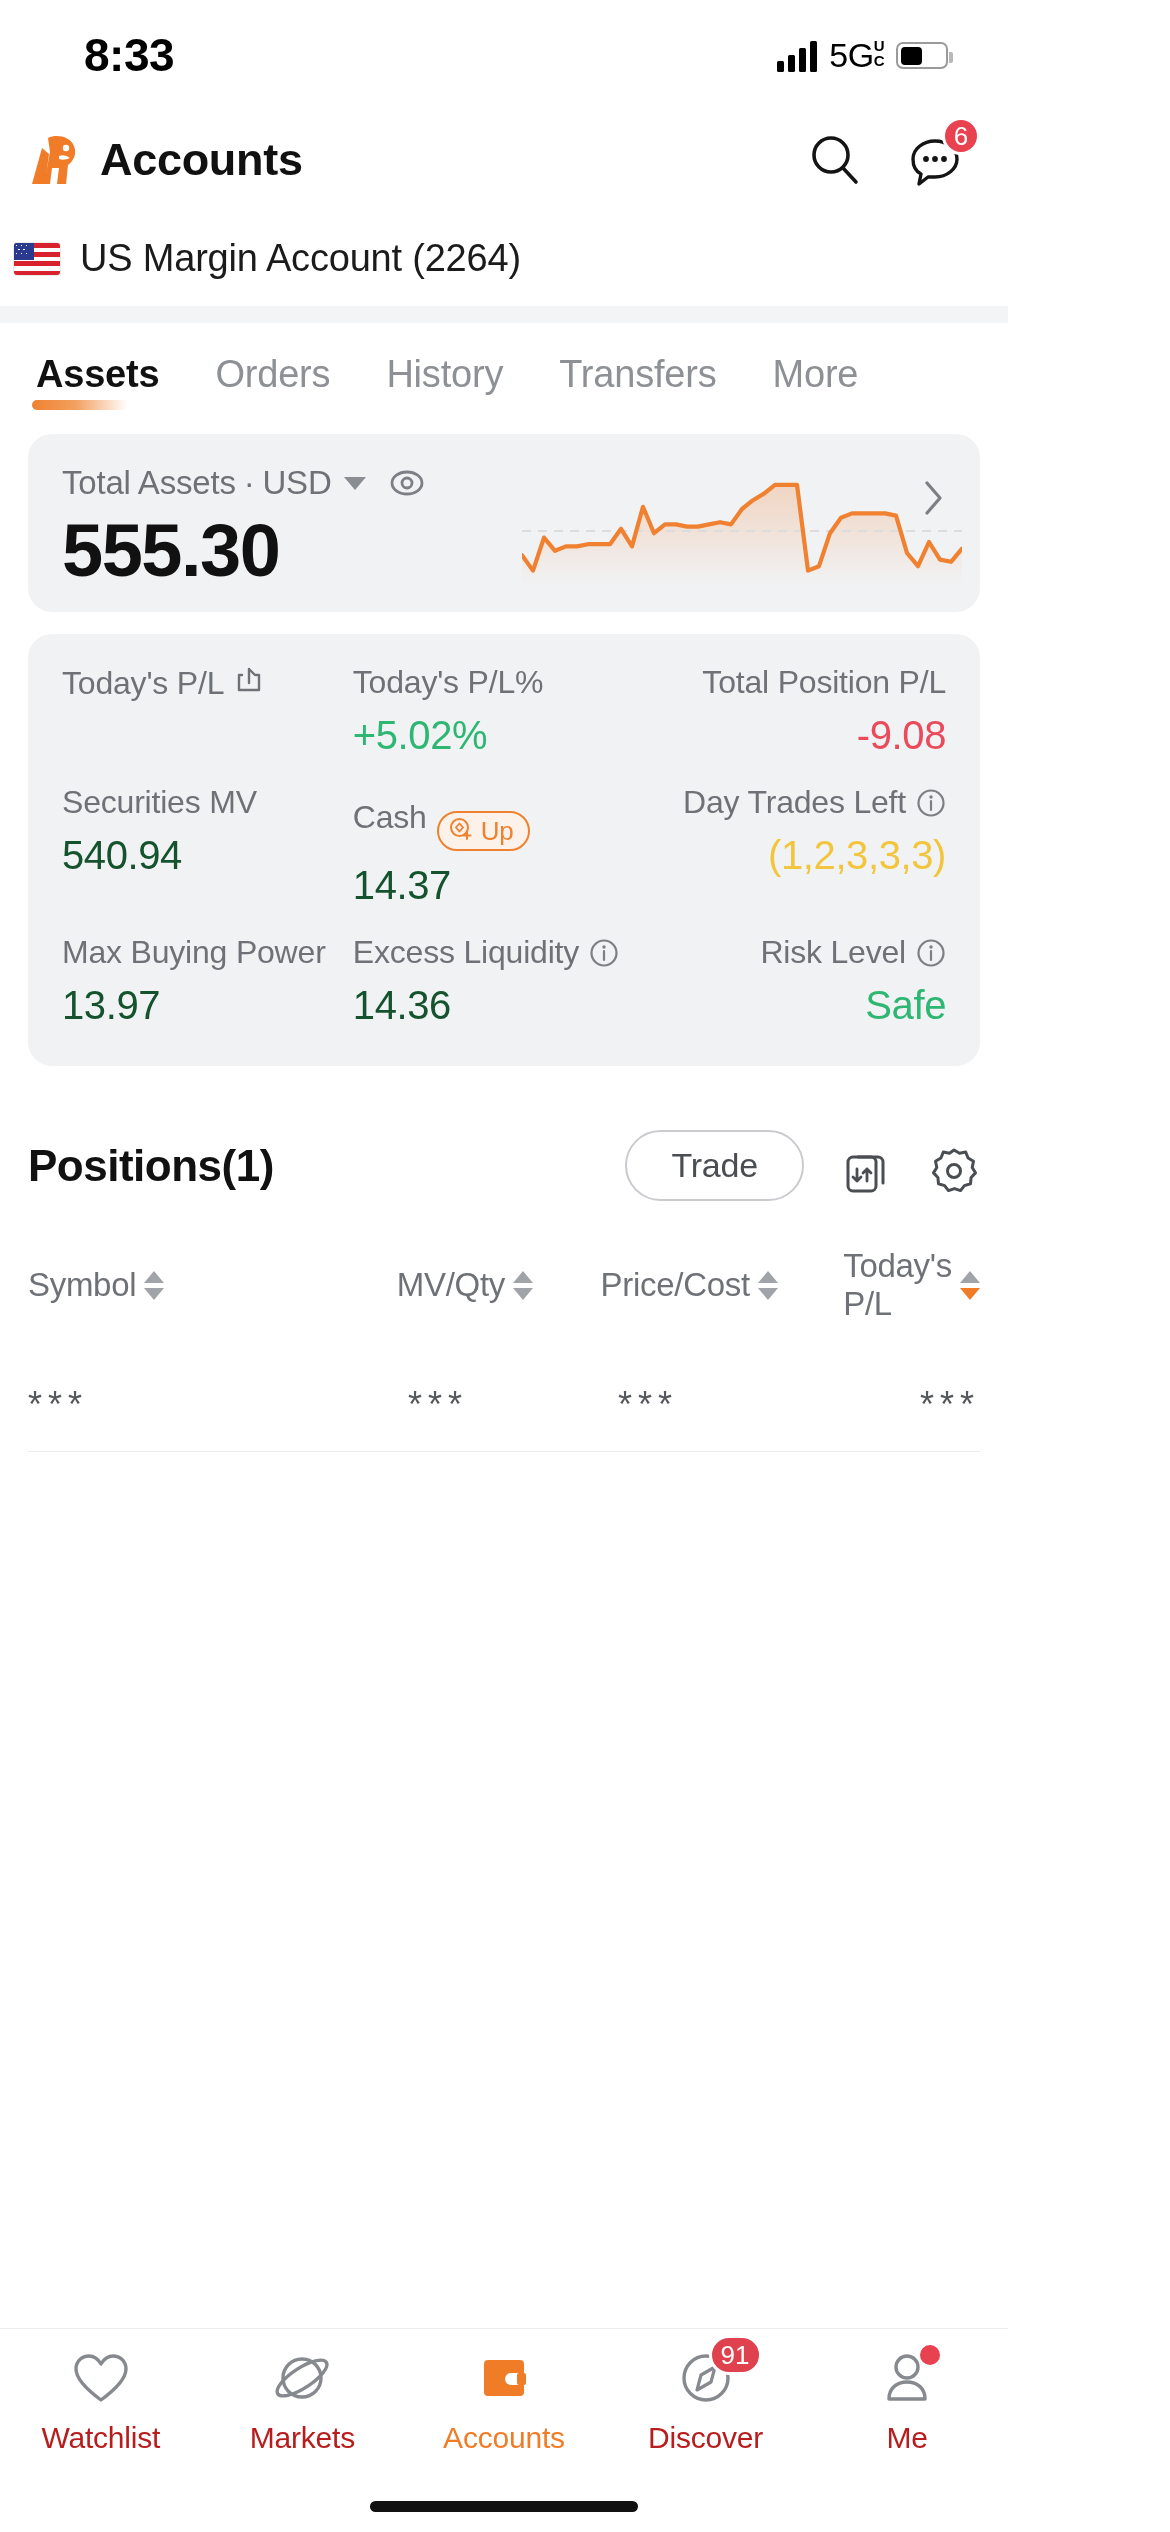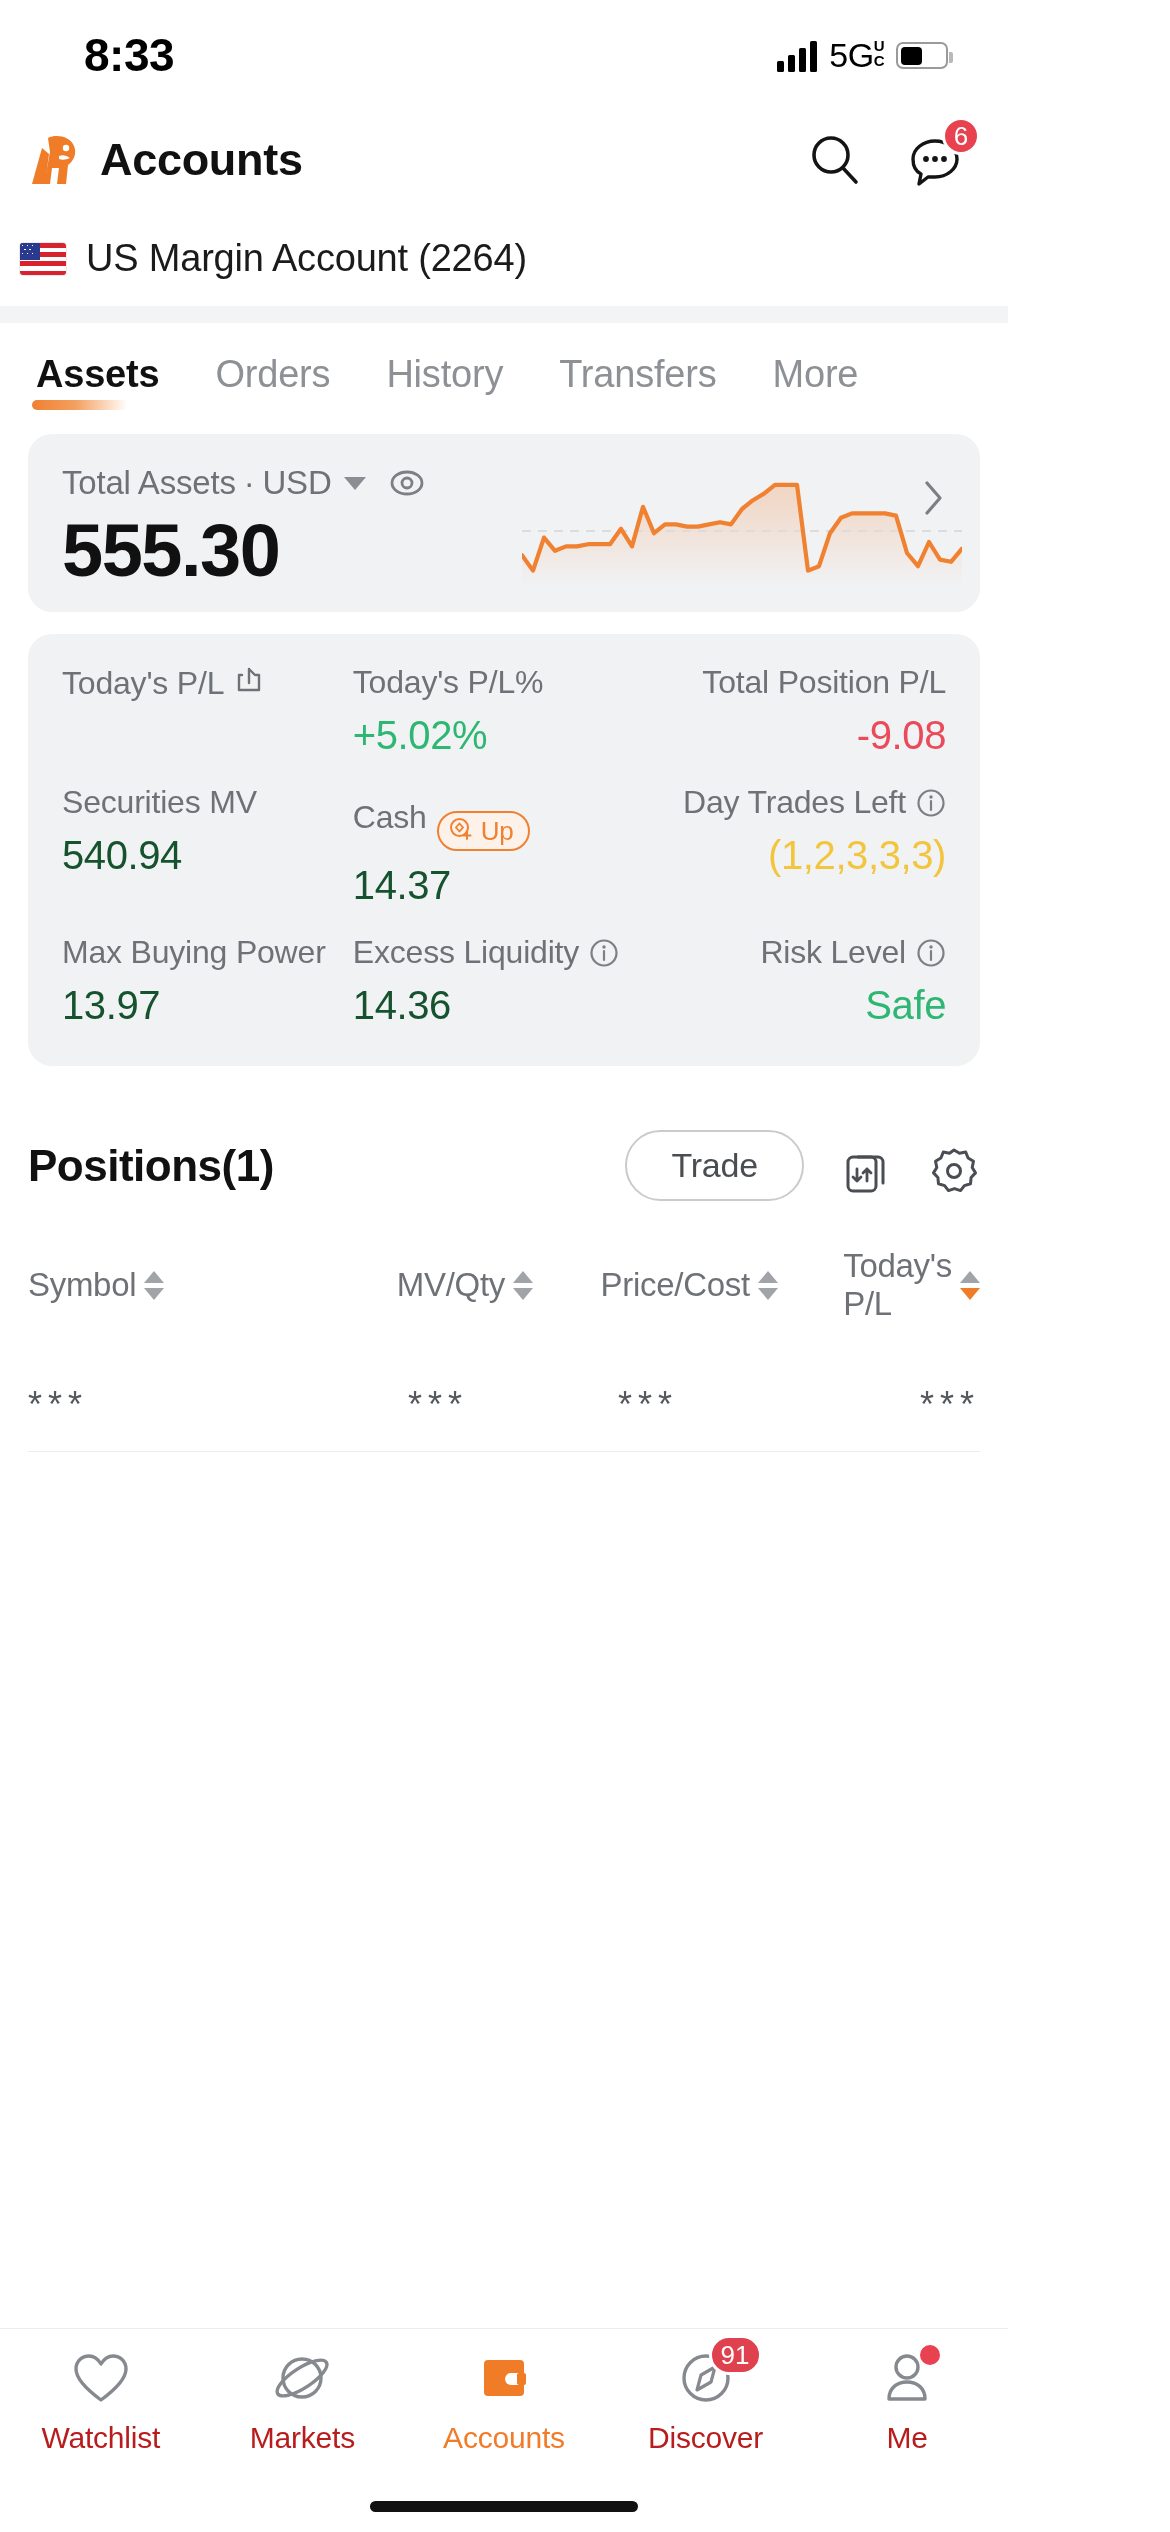--- a/index.html
+++ b/index.html
@@ -36,21 +36,21 @@
   .appbar-actions { margin-left:auto; display:flex; align-items:center; gap:42px; }
   .icon-btn { position:relative; width:58px; height:58px; display:flex; align-items:center; justify-content:center; }
   .badge {
     position:absolute; min-width:38px; height:38px; padding:0 8px;
     border-radius:19px; background:#e8414f; color:#fff;
     font-size:26px; font-weight:500; display:flex; align-items:center; justify-content:center;
     top:-14px; right:-16px; border:3px solid #fff;
   }
 
   
-  .account-row { display:flex; align-items:center; gap:20px; padding: 22px 26px 26px 20px; }
+  .account-row { display:flex; align-items:center; gap:20px; padding: 22px 26px 26px 14px; }
   .flag { width:46px; height:32px; border-radius:3px; position:relative; overflow:hidden;
           background: repeating-linear-gradient(to bottom, #d8232f 0 4.6px, #fff 4.6px 9.2px); box-shadow:0 0 0 1px rgba(0,0,0,.08);}
   .flag .canton { position:absolute; left:0; top:0; width:20px; height:17.5px; background:#2a3b8f;
     background-image: radial-gradient(circle at 2.5px 2.5px, #fff 0.9px, transparent 1px),
                       radial-gradient(circle at 7.5px 2.5px, #fff 0.9px, transparent 1px),
                       radial-gradient(circle at 12.5px 2.5px, #fff 0.9px, transparent 1px),
                       radial-gradient(circle at 5px 6.5px, #fff 0.9px, transparent 1px),
                       radial-gradient(circle at 10px 6.5px, #fff 0.9px, transparent 1px),
                       radial-gradient(circle at 2.5px 10.5px, #fff 0.9px, transparent 1px),
                       radial-gradient(circle at 7.5px 10.5px, #fff 0.9px, transparent 1px),

